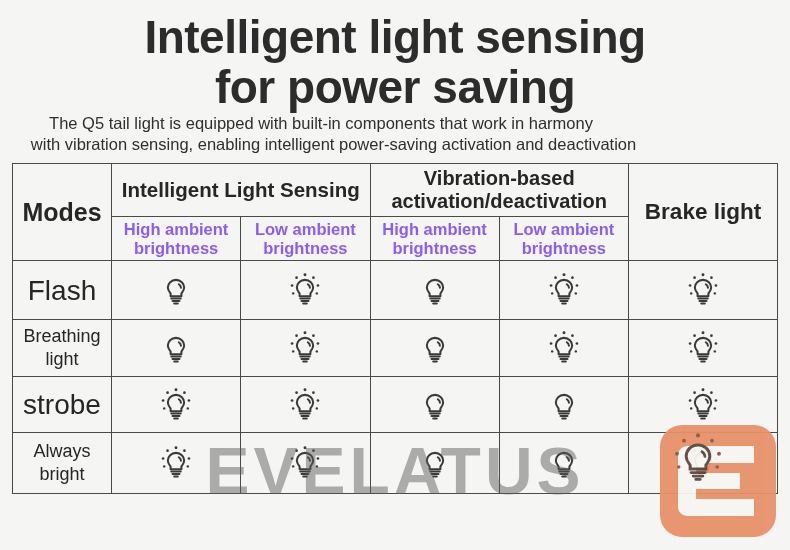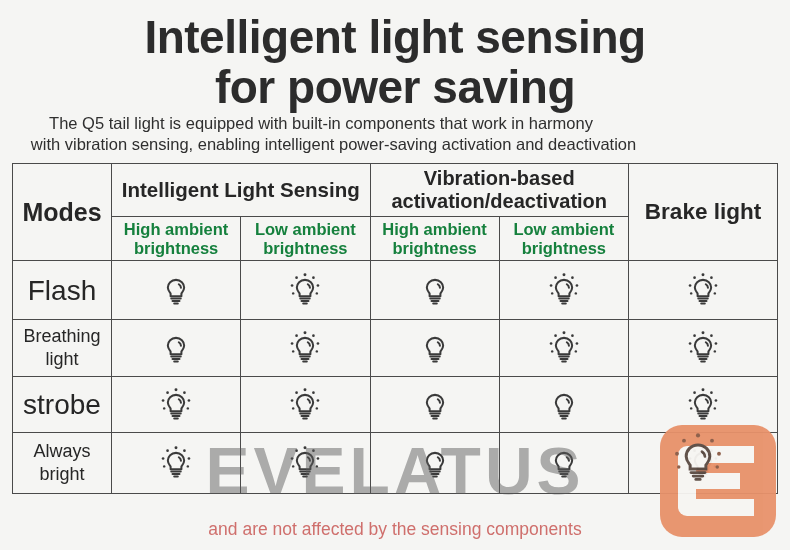--- a/index.html
+++ b/index.html
@@ -142,21 +142,21 @@
   .h-group.two-line { font-size: 20px; line-height: 23px; }
   .h-brake {
     font-size: 22.5px;
     font-weight: bold;
     color: #262626;
     height: 95px;
   }
   .h-sub {
     font-size: 16.5px;
     line-height: 18.5px;
-    color: #15803d;
+    color: #8b5cf6;
     height: 43px;
     padding: 0 2px;
   }
   .h-sub .l2 { display: block; }
 
   .row-label {
     font-size: 28px;
     line-height: 23px;
     color: #262626;
   }
@@ -571,16 +571,15 @@
     </g>
   </svg></span></td>
           </tr>
         </tbody>
     </table>
   </div>
 
   <div style="position:absolute; left:0; top:498px; width:790px; text-align:center; z-index:4;
               font-size:17.5px; line-height:21px; color:#cf6f6c;">
     <br>
-    <span>and are not affected by the sensing components</span>
   </div>
 
 </div>
 
 </body></html>

